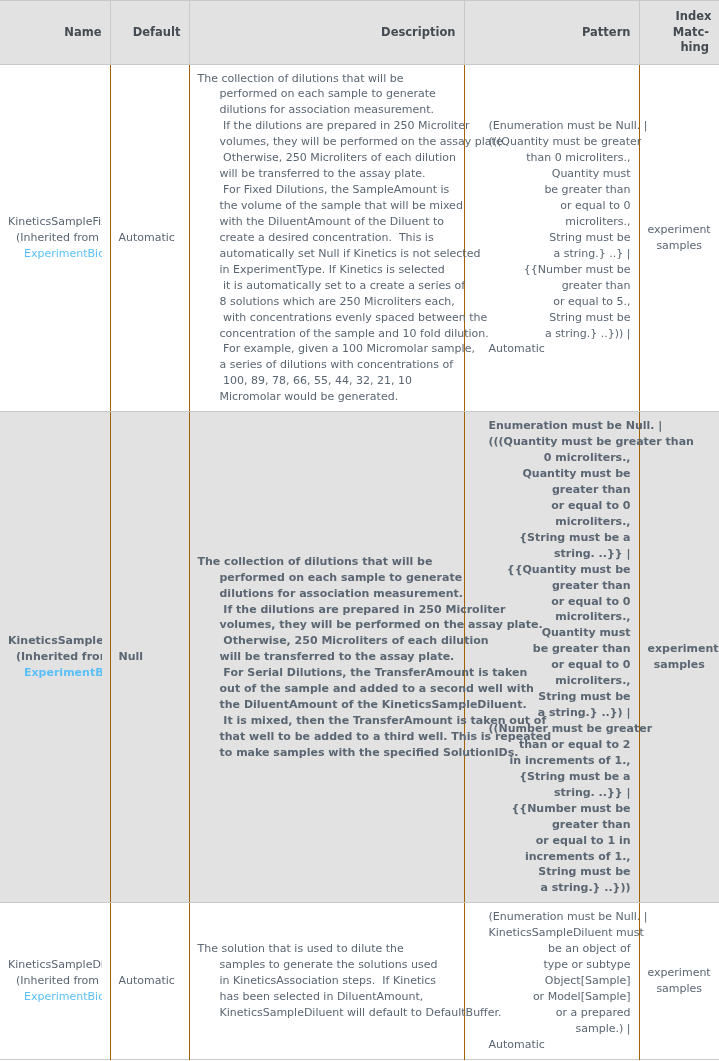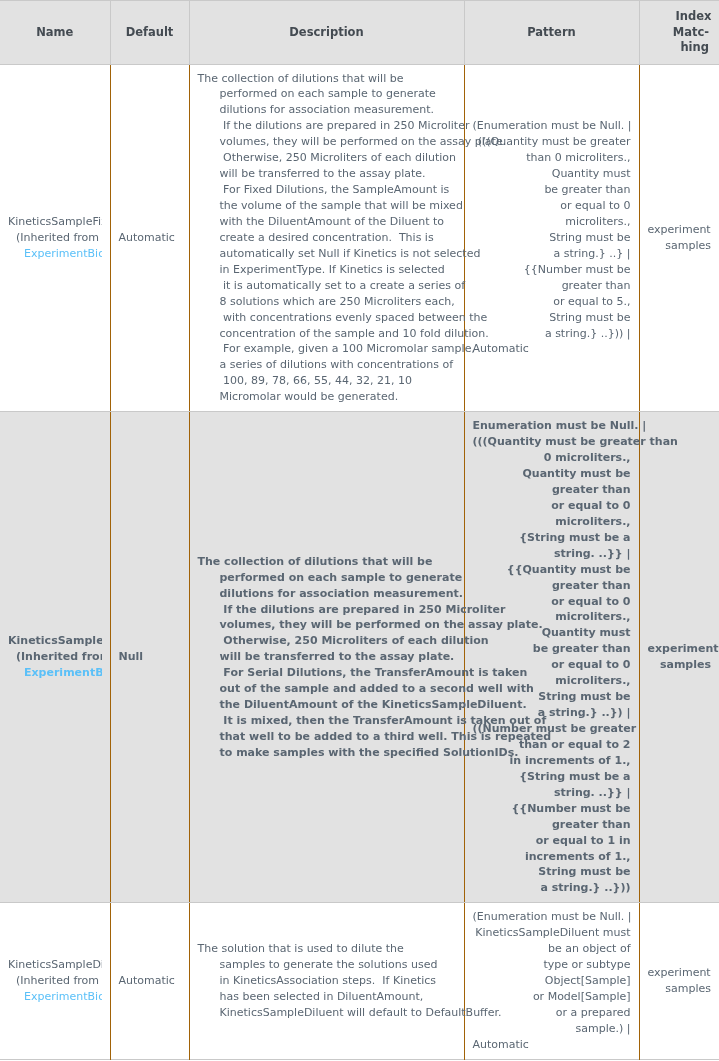--- a/index.html
+++ b/index.html
@@ -26,21 +26,21 @@
   col.c-default { width: 79px; }
   col.c-desc    { width: 275px; }
   col.c-pattern { width: 175px; }
   col.c-index   { width: 80px; }
 
   thead th {
     background: #e2e2e2;
     color: #444b52;
     font-size: 11.5px;
     font-weight: bold;
-    text-align: center;
+    text-align: right;
     vertical-align: middle;
     padding: 8px 8px 8px 8px;
     border-right: 1px solid #c9c9c9;
     border-bottom: 1px solid #c9c9c9;
     height: 48px;
     box-sizing: border-box;
     line-height: 1.35;
   }
   thead th:last-child { border-right: none; }
   thead th.idx-head {
@@ -83,25 +83,25 @@
     color: #5bc0f8;
     white-space: nowrap;
     overflow: hidden;
   }
 
   .desc-cell { text-align: left; }
   .desc-line { display: block; white-space: pre; }
   .desc-line.ind { padding-left: 22px; }
 
   .pattern-cell { text-align: right; }
-  .pat-line { display: block; white-space: pre; }
+  .pat-line { display: block; white-space: pre; margin-left: 16px; }
   .pat-line.l0 { text-align: left; }
 
   .index-cell { text-align: right; margin-left: 40px; }
-  .idx-line { display: block; }
+  .idx-line { display: block; text-align: center; }
   .idx-line.first { text-align: left; }
 </style>
 </head>
 <body>
 
 <table class="optdef">
   <colgroup>
     <col class="c-name">
       <col class="c-default">
       <col class="c-desc">

